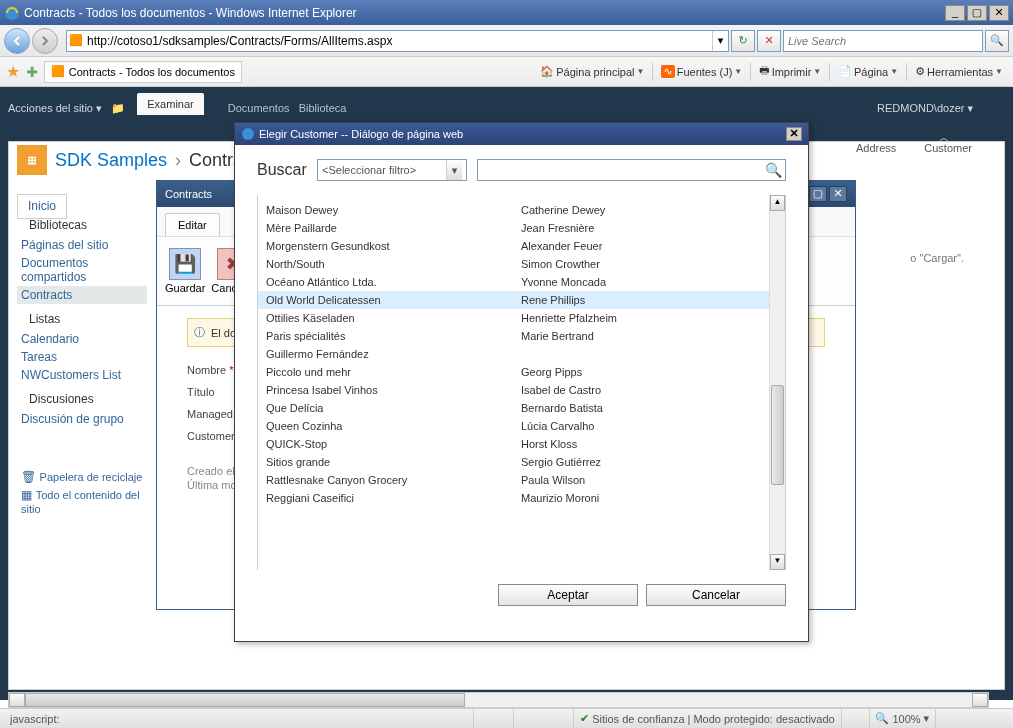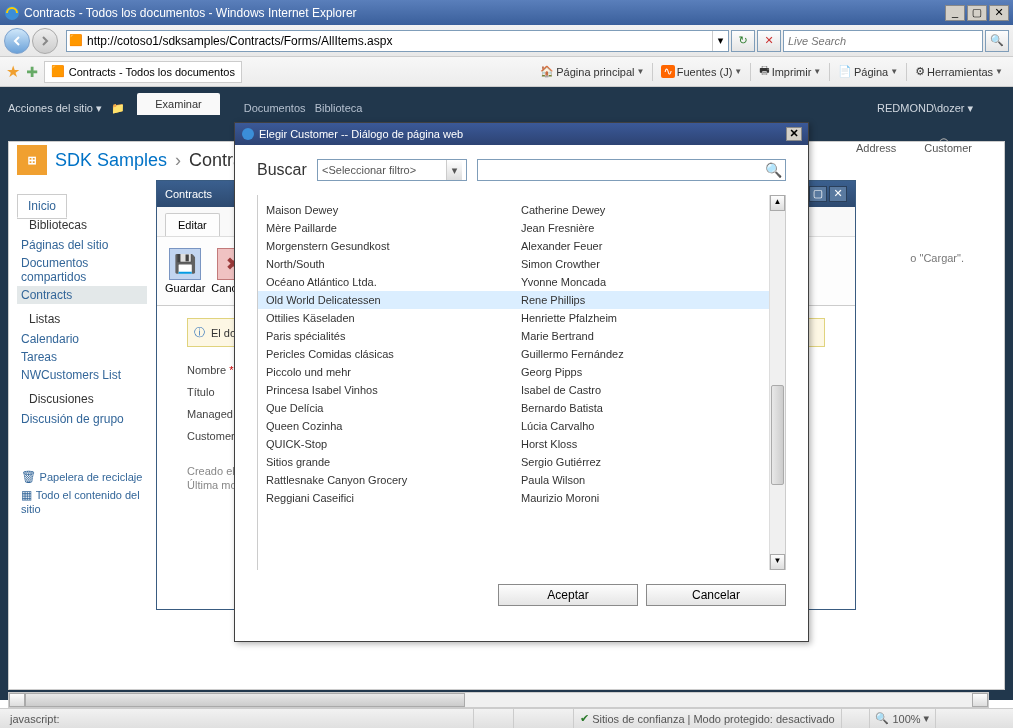--- a/index.html
+++ b/index.html
@@ -21,21 +21,21 @@
 .searchbox input{border:none;outline:none;flex:1;height:20px;padding:0 4px;color:#888;font-style:italic}
 .cmdbar{height:30px;background:linear-gradient(#f7f7f7,#ececec);border-bottom:1px solid #ccc;display:flex;align-items:center;padding:0 6px;gap:6px}
 .tab{border:1px solid #ccc;background:#fff;height:22px;display:flex;align-items:center;padding:0 6px;gap:4px}
 .cmdright{margin-left:auto;display:flex;align-items:center;gap:4px}
 .cmditem{display:flex;align-items:center;gap:2px;padding:0 4px;height:22px;color:#333}
 .cmditem .arr{font-size:8px;color:#555}
 .sep{width:1px;height:18px;background:#ccc}
 .spbg{position:absolute;left:0;top:87px;right:0;bottom:28px;background:#21374c;overflow:hidden}
 .spribbon{position:absolute;left:0;top:0;right:0;height:28px;display:flex;align-items:flex-end;color:#cfd9e6;padding-left:8px}
 .spribbon .act{color:#d1d8e0}
-.spribbon .examinar{background:#f9f9f9;color:#333;padding:5px 18px;margin-left:12px;border-radius:2px 2px 0 0}
+.spribbon .examinar{background:#f9f9f9;color:#333;padding:5px 10px;margin-left:12px;border-radius:2px 2px 0 0}
 .spribbon .menus{margin-left:24px;display:flex;gap:32px;color:#b5c0cf;flex-direction:column;line-height:13px}
 .spribbon .user{margin-left:auto;margin-right:40px;color:#d1d8e0}
 .spcontentbg{position:absolute;left:8px;right:8px;top:54px;bottom:10px;background:#fff;border:1px solid #ccc}
 .spheader{display:flex;align-items:center;height:36px;padding:0 8px;gap:8px}
 .splogo{width:30px;height:30px;background:#f0a030;display:flex;align-items:center;justify-content:center;color:#fff;font-weight:bold}
 .crumb{font-size:18px;color:#0072c6}
 .spleft{position:absolute;left:0;top:60px;bottom:0;width:150px;padding:8px 12px}
 .spsect{font-size:12px;color:#333;margin:8px 0 4px 8px}
 .splink{color:#336699;font-size:12px;padding:2px 0;display:block;text-decoration:none}
 .splink.sel{background:#e3e8e9;padding:2px 4px;margin-left:-4px}
@@ -322,21 +322,20 @@
         </div>
         <div class="row">
           <span class="c1">Ottilies Käseladen</span>
           <span class="c2">Henriette Pfalzheim</span>
         </div>
         <div class="row">
           <span class="c1">Paris spécialités</span>
           <span class="c2">Marie Bertrand</span>
         </div>
         <div class="row">
-          <span class="c1">Pericles Comidas clásicas</span>
           <span class="c2">Guillermo Fernández</span>
         </div>
         <div class="row">
           <span class="c1">Piccolo und mehr</span>
           <span class="c2">Georg Pipps</span>
         </div>
         <div class="row">
           <span class="c1">Princesa Isabel Vinhos</span>
           <span class="c2">Isabel de Castro</span>
         </div>

